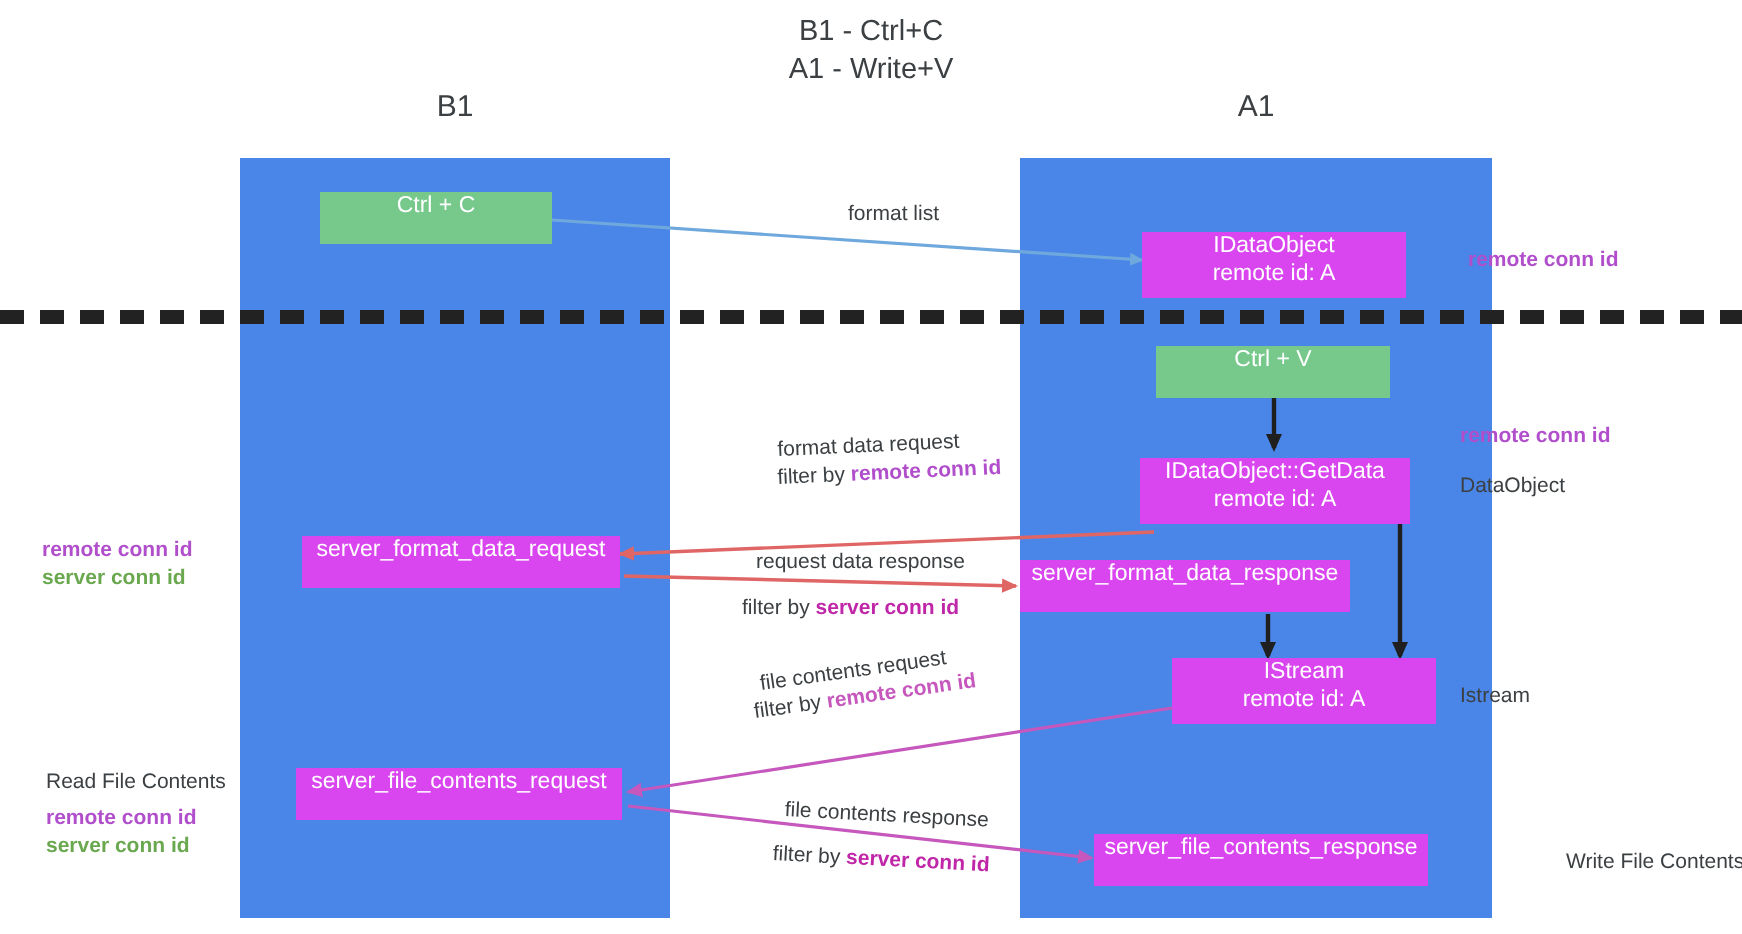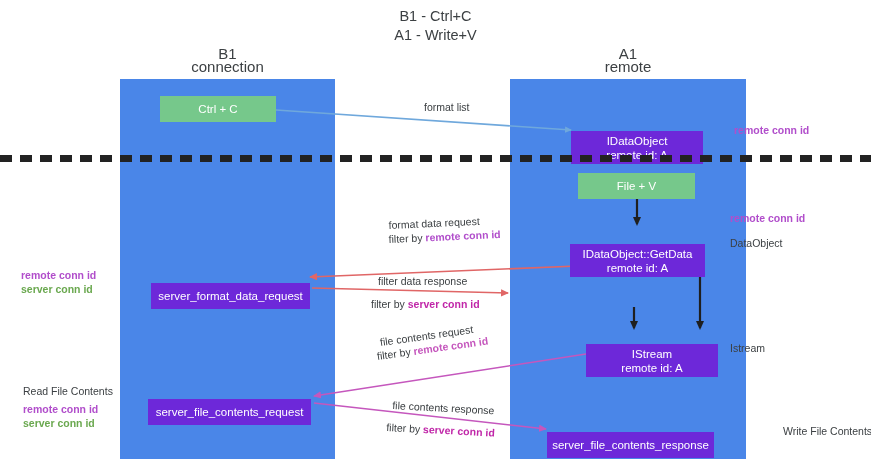--- a/index.html
+++ b/index.html
@@ -44,29 +44,29 @@
     position: absolute;
     background: #4a86e8;
   }
   
   .node {
     position: absolute;
     box-sizing: border-box;
     display: flex;
     flex-direction: column;
     align-items: center;
-    justify-content: center;
+    justify-content: flex-start;
     color: #ffffff;
     font-size: 11.5px;
     line-height: 14px;
     text-align: center;
-    padding: 10px 4px;
+    padding: 0 4px;
   }
   .node.green { background: #76c88b; }
-  .node.orange { background: #6d28d9; margin-top: 15px; }
+  .node.orange { background: #d946ef; }
 
   
   .elabel {
     position: absolute;
     font-size: 10.5px;
     color: #3c4043;
     white-space: nowrap;
     line-height: 13px;
   }
   .elabel.rot {
@@ -115,25 +115,23 @@
 
 <div id="canvas">
 
   <div class="title">
     <div>B1 - Ctrl+C</div>
     <div>A1 - Write+V</div>
   </div>
 
   <div class="col-head" style="left:120px; top:47px; width:215px;">
     <span class="l1">B1</span>
-    <span class="l2">connection</span>
   </div>
   <div class="col-head" style="left:510px; top:47px; width:236px;">
     <span class="l1">A1</span>
-    <span class="l2">remote</span>
   </div>
 
   <div class="lane" style="left:120px; top:79px; width:215px; height:380px;"></div>
   <div class="lane" style="left:510px; top:79px; width:236px; height:380px;"></div>
 
   <svg class="wires" viewBox="0 0 871 467" xmlns="http://www.w3.org/2000/svg">
     <defs>
       <marker id="ah-blue" markerWidth="7" markerHeight="7" refX="6" refY="3.2" orient="auto" markerUnits="userSpaceOnUse">
         <path d="M0,0 L7,3.2 L0,6.4 z" fill="#6fa8dc"></path>
       </marker>
@@ -168,32 +166,35 @@
   <div class="node green" style="left:160px; top:96px; width:116px; height:26px;">
     <span>Ctrl + C</span>
   </div>
 
   <div class="node orange" style="left:571px; top:116px; width:132px; height:33px;">
     <span>IDataObject</span>
     <span>remote id: A</span>
   </div>
 
   <div class="node green" style="left:578px; top:173px; width:117px; height:26px;">
-    <span>File + V</span>
+    <span>Ctrl + V</span>
   </div>
 
   <div class="node orange" style="left:570px; top:229px; width:135px; height:33px;">
     <span>IDataObject::GetData</span>
     <span>remote id: A</span>
   </div>
 
   <div class="node orange" style="left:151px; top:268px; width:159px; height:26px;">
     <span>server_format_data_request</span>
   </div>
 
+  <div class="node orange" style="left:510px; top:280px; width:165px; height:26px;">
+    <span>server_format_data_response</span>
+  </div>
 
   <div class="node orange" style="left:586px; top:329px; width:132px; height:33px;">
     <span>IStream</span>
     <span>remote id: A</span>
   </div>
 
   <div class="node orange" style="left:547px; top:417px; width:167px; height:26px;">
     <span>server_file_contents_response</span>
   </div>
 
@@ -206,21 +207,21 @@
   </div>
 
   <div class="elabel rot" style="left:389px; top:219px; transform: rotate(-2.6deg);">
     <span>format data request</span>
   </div>
   <div class="elabel rot" style="left:389px; top:233px; transform: rotate(-2.6deg);">
     <span>filter by </span><span class="kw-purple">remote conn id</span>
   </div>
 
   <div class="elabel" style="left:378px; top:275px;">
-    <span>filter data response</span>
+    <span>request data response</span>
   </div>
   <div class="elabel" style="left:371px; top:298px;">
     <span>filter by </span><span class="kw-magenta">server conn id</span>
   </div>
 
   <div class="elabel rot" style="left:381px; top:336px; transform: rotate(-8deg);">
     <span>file contents request</span>
   </div>
   <div class="elabel rot" style="left:378px; top:350px; transform: rotate(-8deg);">
     <span>filter by </span><span class="kw-pink">remote conn id</span>

